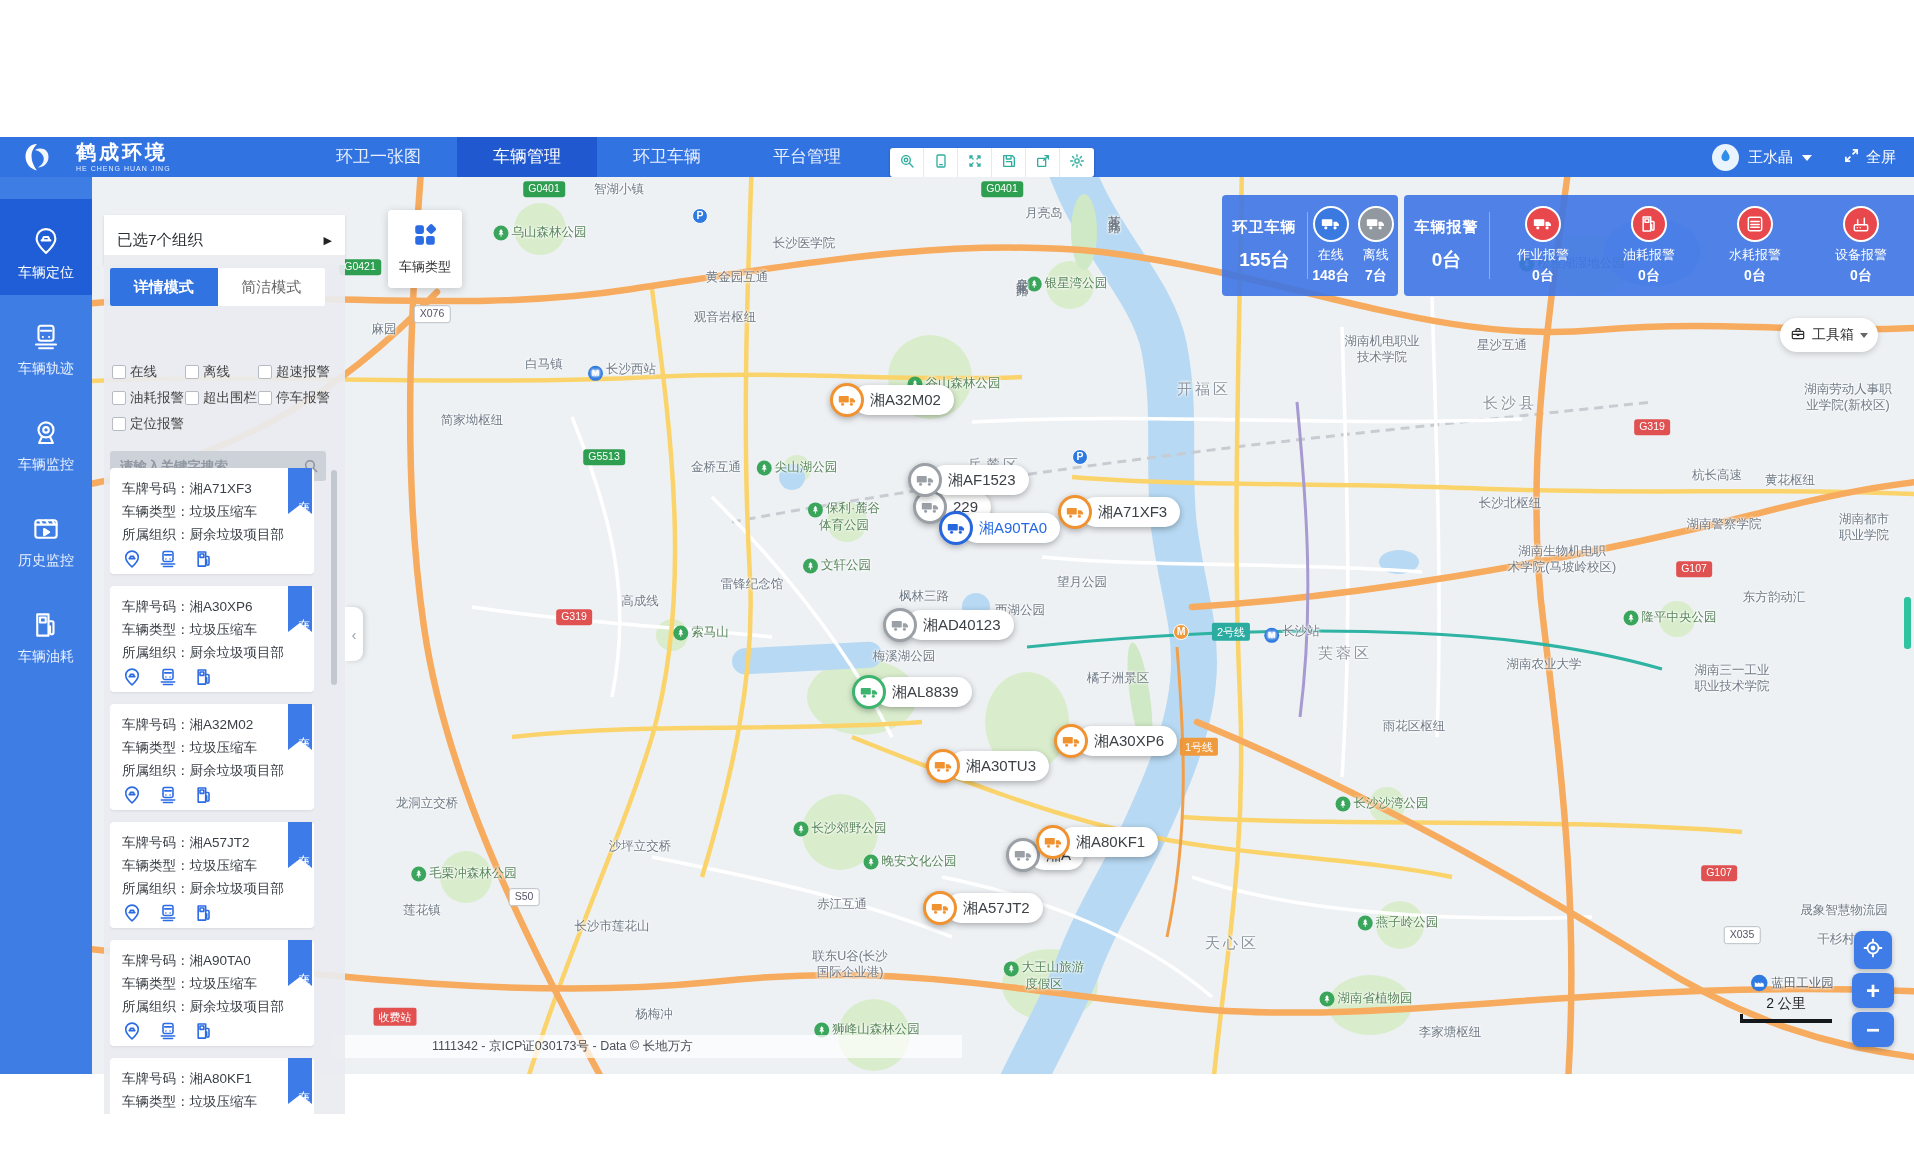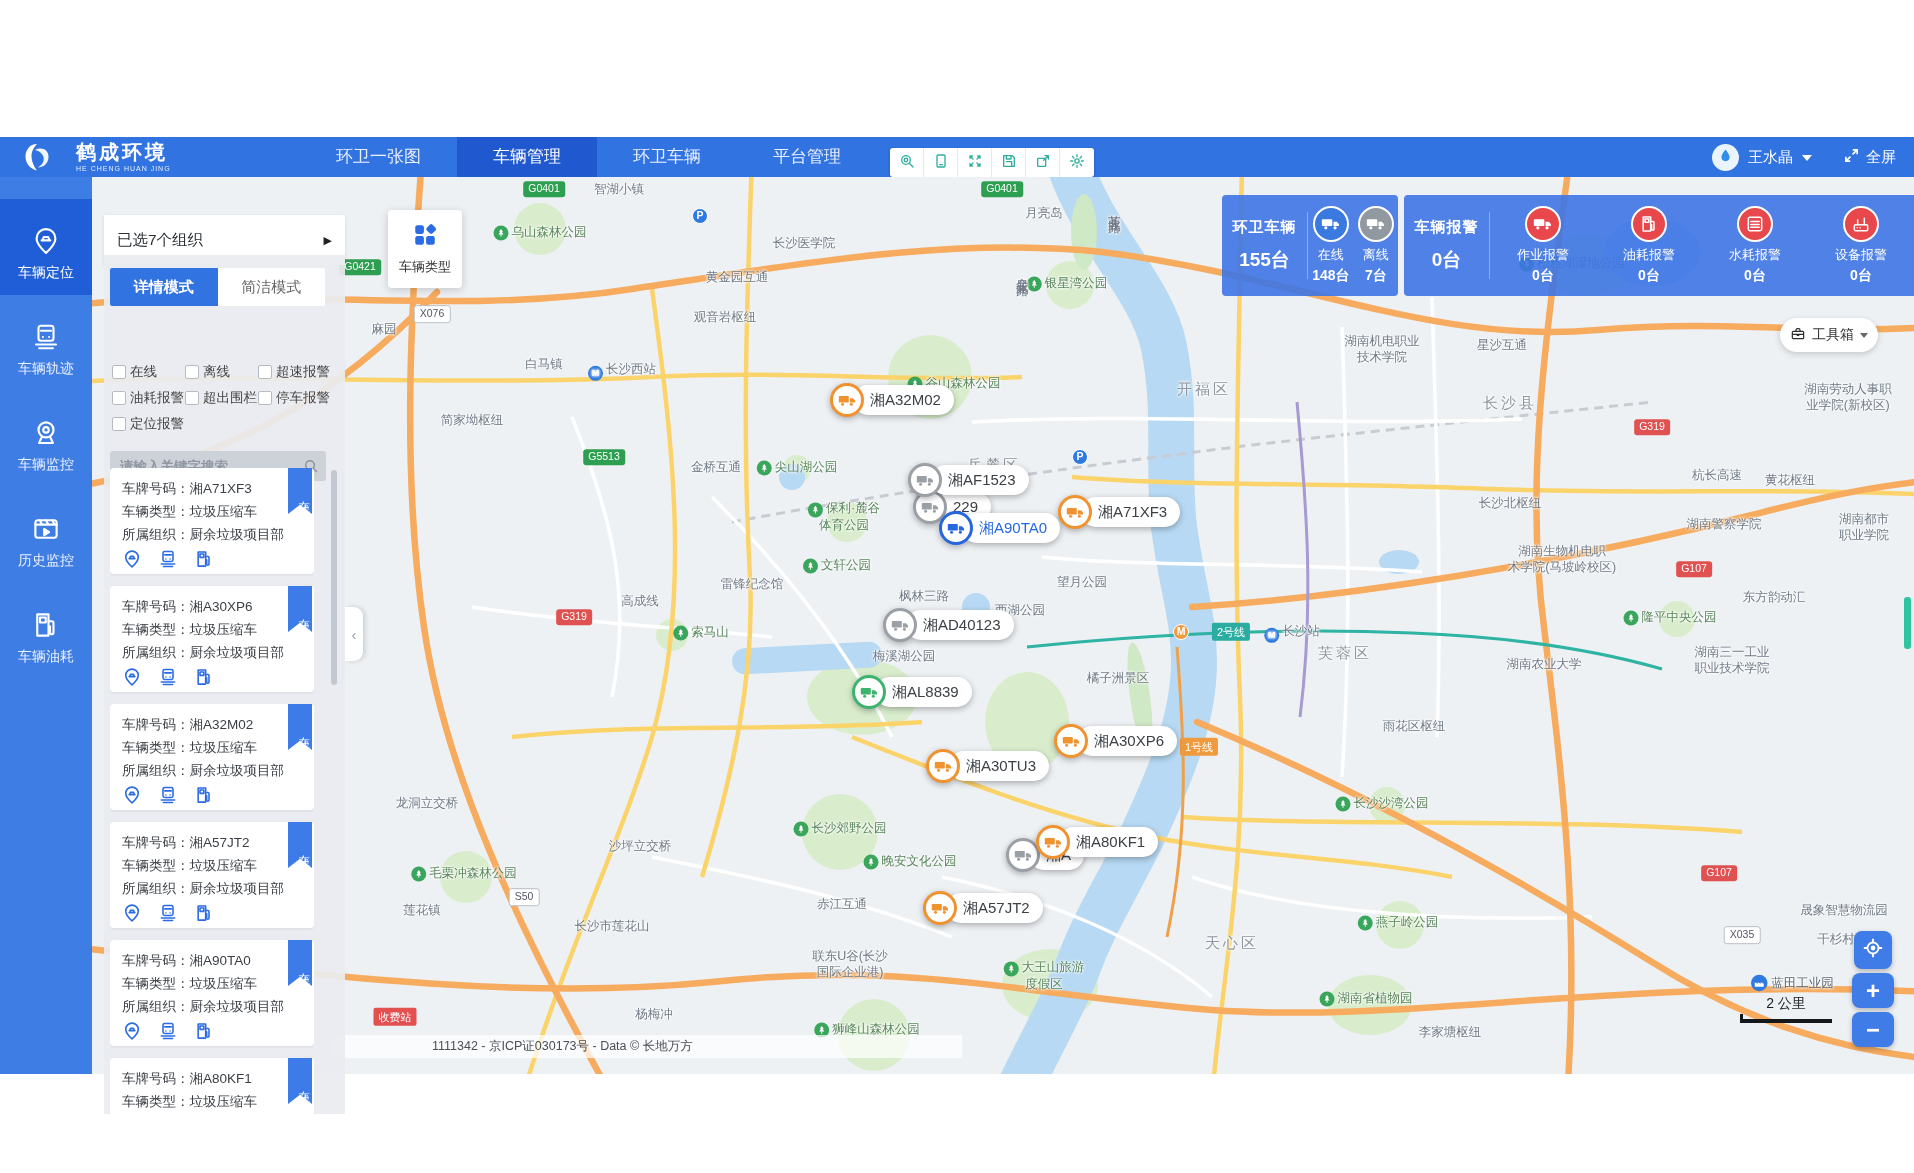--- a/index.html
+++ b/index.html
@@ -441,21 +441,21 @@
           <div class="poi poi-text" style="left: 812px; top: 479px;">梅溪湖公园</div>
           <div class="poi poi-text" style="left: 1026px; top: 501px;">橘子洲景区</div>
           <div class="poi poi-p" style="left: 988px; top: 280px;">P</div>
           <div class="poi poi-p" style="left: 884px; top: 340px;">P</div>
           <div class="poi poi-metro" style="left: 1200px; top: 456px;"><span class="ic">M</span><span>长沙站</span></div>
           <div class="poi poi-line2" style="left: 1139px; top: 455px;">2号线</div>
           <div class="poi poi-m" style="left: 1089px; top: 455px;">M</div>
           <div class="poi poi-line1" style="left: 1107px; top: 570px;">1号线</div>
           <div class="poi poi-district" style="left: 1253px; top: 476px;">芙蓉区</div>
           <div class="poi poi-text" style="left: 1452px; top: 487px;">湖南农业大学</div>
-          <div class="poi poi-text" style="left: 1640px; top: 483px;">湖南三一工业<div>职业技术学院</div></div>
+          <div class="poi poi-text" style="left: 1640px; top: 501px;">湖南三一工业<div>职业技术学院</div></div>
           <div class="poi poi-park" style="left: 1578px; top: 440px;"><span class="ic">
               <svg viewBox="0 0 24 24" fill="#fff">
                 <path d="M12 3l4.5 6.5h-2.8l3.8 5.5H13v5h-2v-5H6.5l3.8-5.5H7.5z"></path>
               </svg>
             </span><span>隆平中央公园</span></div>
           <div class="poi poi-text" style="left: 1322px; top: 549px;">雨花区枢纽</div>
           <div class="poi poi-shield-red" style="left: 482px; top: 440px;">G319</div>
           <div class="poi poi-district" style="left: 1140px; top: 766px;">天心区</div>
           <div class="poi poi-text" style="left: 750px; top: 727px;">赤江互通</div>
           <div class="poi poi-park" style="left: 818px; top: 684px;"><span class="ic">

